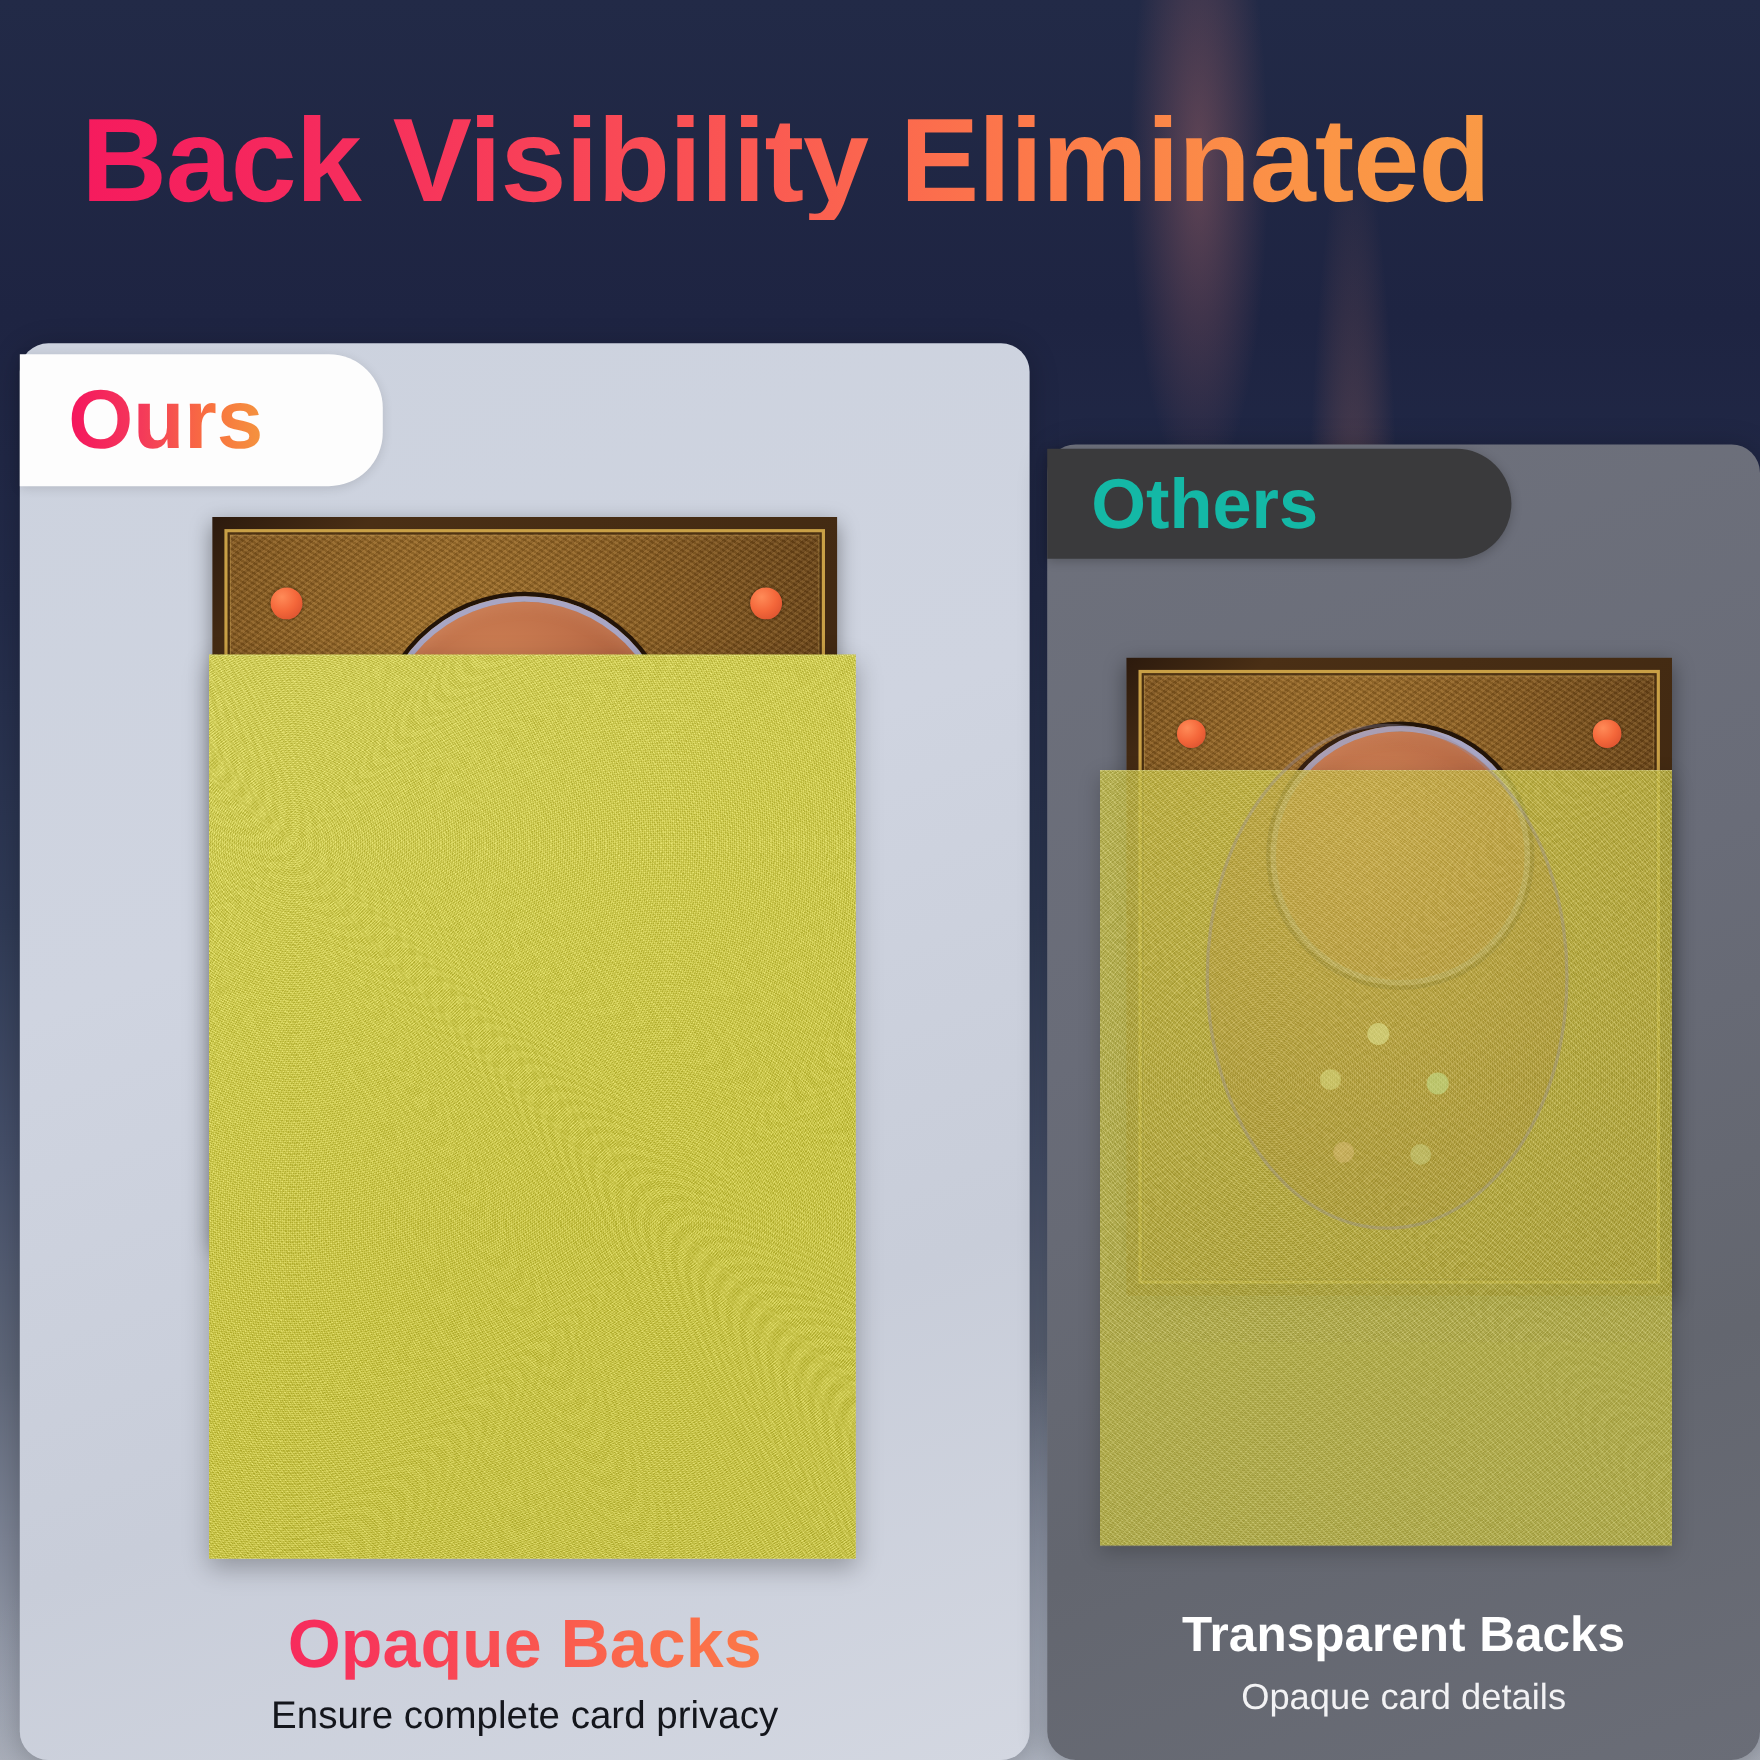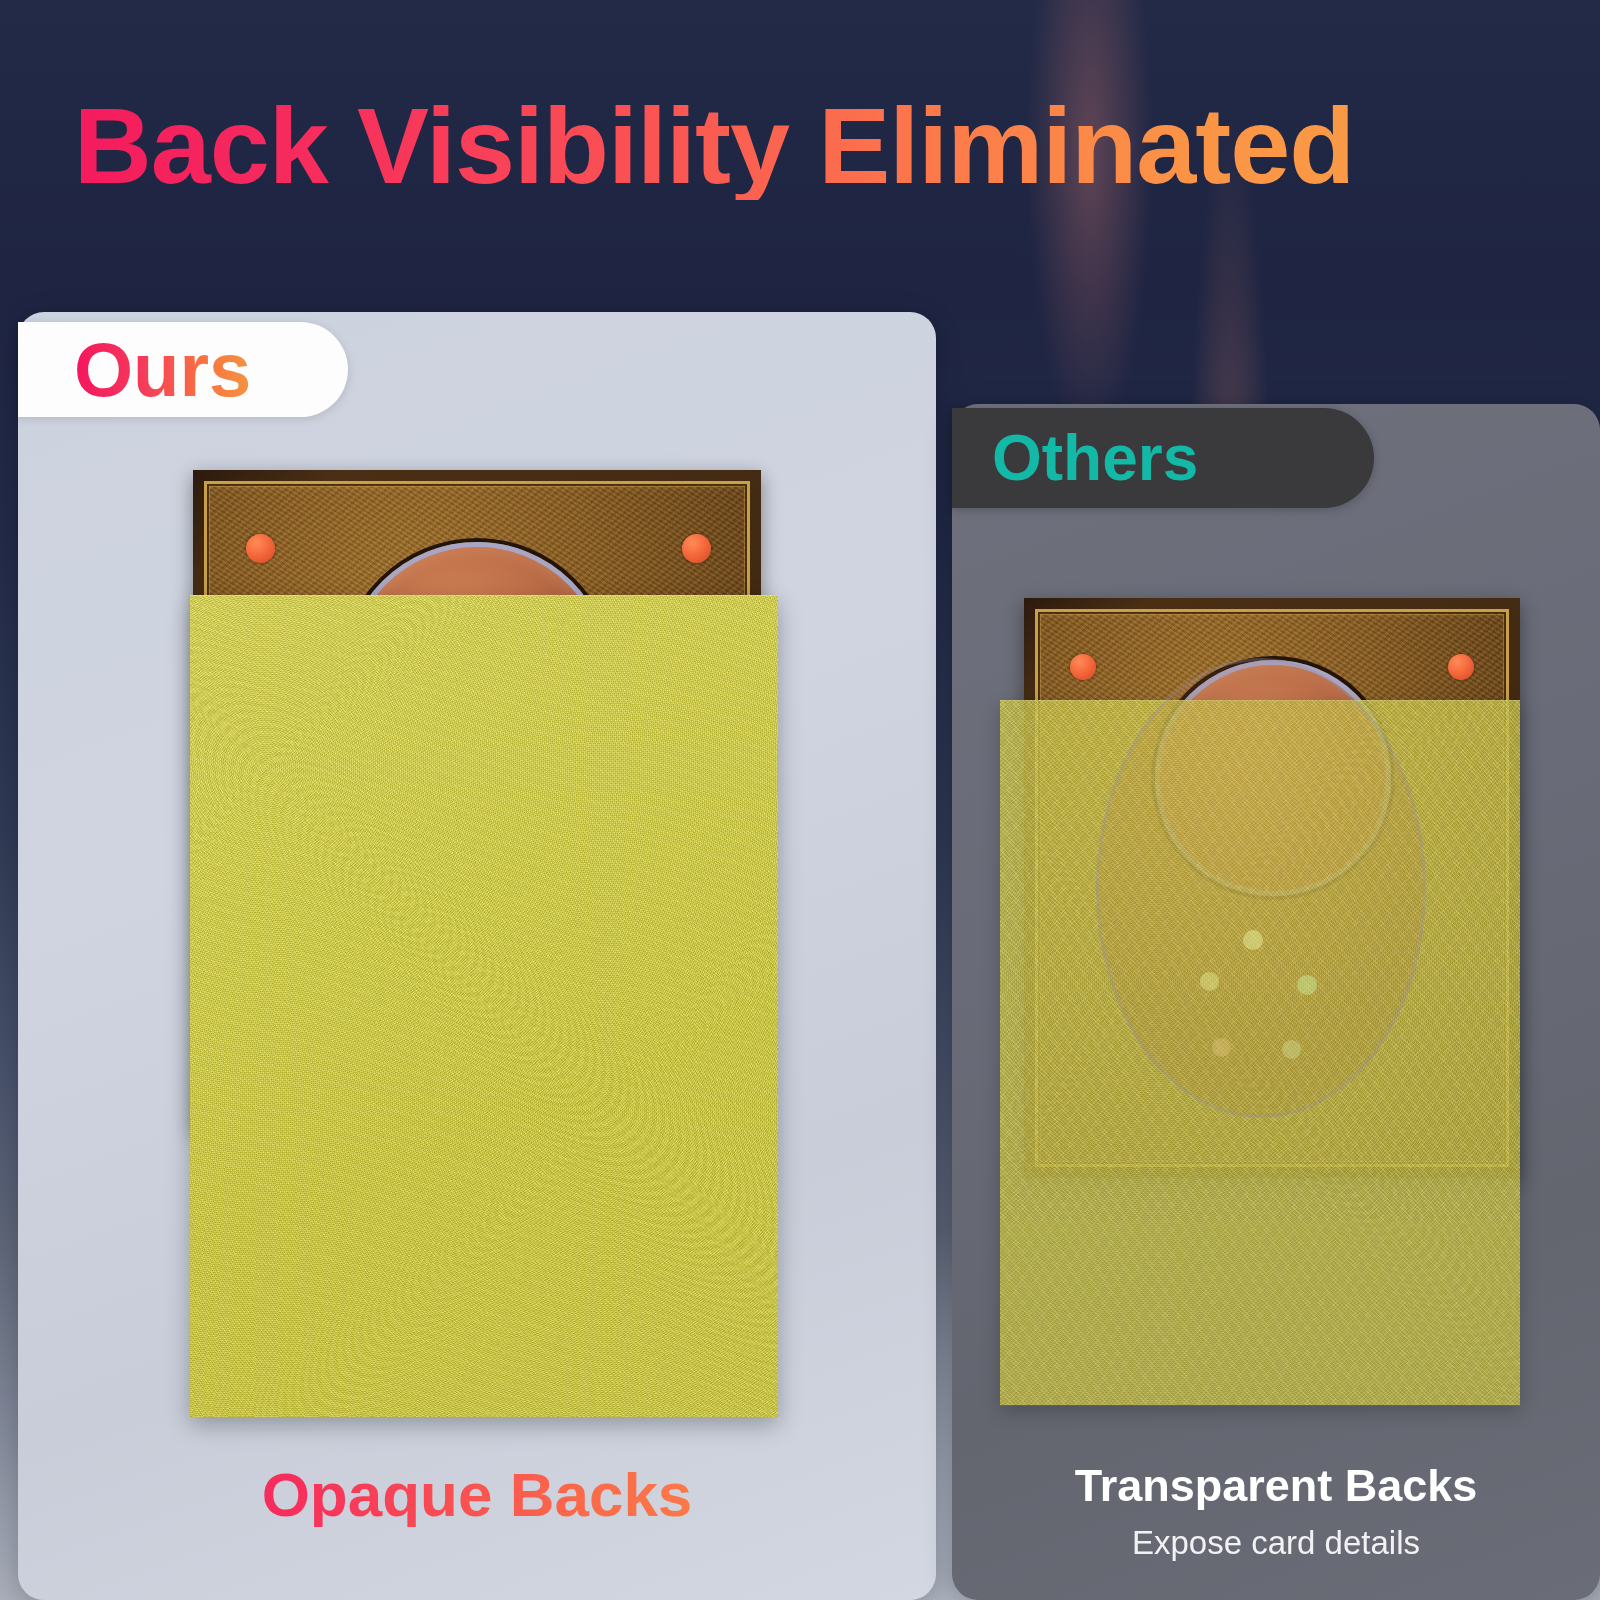--- a/index.html
+++ b/index.html
@@ -59,24 +59,24 @@
     background:linear-gradient(160deg,#6e717c 0%, #696c78 40%, #63666f 72%, #6a6d77 100%);
     box-shadow:0 4px 26px rgba(0,0,0,.25);
   }
 
   
   .badge {
     position:absolute; display:flex; align-items:center;
     font-weight:bold; white-space:nowrap;
   }
   #badge-ours {
-    left:18px; top:322px; width:330px; height:95px;
+    left:18px; top:322px; width:330px; height:120px;
     border-radius:0 49px 49px 0;
     background:#fdfdfd;
-    padding-left:56px;
+    padding-left:44px;
     box-shadow:0 2px 10px rgba(0,0,0,.12);
   }
   #badge-ours .txt {
     font-size:76px; line-height:1;
     background:linear-gradient(90deg,#f5155e 0%, #f43a5a 38%, #f9733f 74%, #f4943f 100%);
     -webkit-background-clip:text; background-clip:text;
     -webkit-text-fill-color:transparent; color:transparent;
   }
   #badge-others {
     left:952px; top:408px; width:422px; height:100px;
@@ -209,25 +209,26 @@
       <div class="ghost ghost-dot" style="left:200px; top:272px; width:19px; height:19px; background:rgba(222,226,135,.50);"></div>
       <div class="ghost ghost-dot" style="left:297px; top:275px; width:20px; height:20px; background:rgba(196,224,140,.58);"></div>
       <div class="ghost ghost-dot" style="left:212px; top:338px; width:19px; height:19px; background:rgba(226,196,128,.42);"></div>
       <div class="ghost ghost-dot" style="left:282px; top:340px; width:19px; height:19px; background:rgba(206,216,138,.45);"></div>
       <div class="ghost" style="left:0; top:520px; width:520px; height:186px; background:linear-gradient(180deg, rgba(180,178,70,.18), rgba(190,188,80,.10));"></div>
     </div>
   </div>
 
   <div id="cap-ours" class="cap-block">
     <div class="cap-title">Opaque Backs</div>
+    <div class="cap-sub">Ensure complete card privacy</div>
   </div>
 
   <div id="cap-others" class="cap-block">
     <div class="cap-title">Transparent Backs</div>
-    <div class="cap-sub">Expose card details</div>
+    <div class="cap-sub">Opaque card details</div>
   </div>
 
   <div id="badge-ours" class="badge">
     <span class="txt">Ours</span>
   </div>
 
   <div id="badge-others" class="badge">
     <span class="txt">Others</span>
   </div>
 

